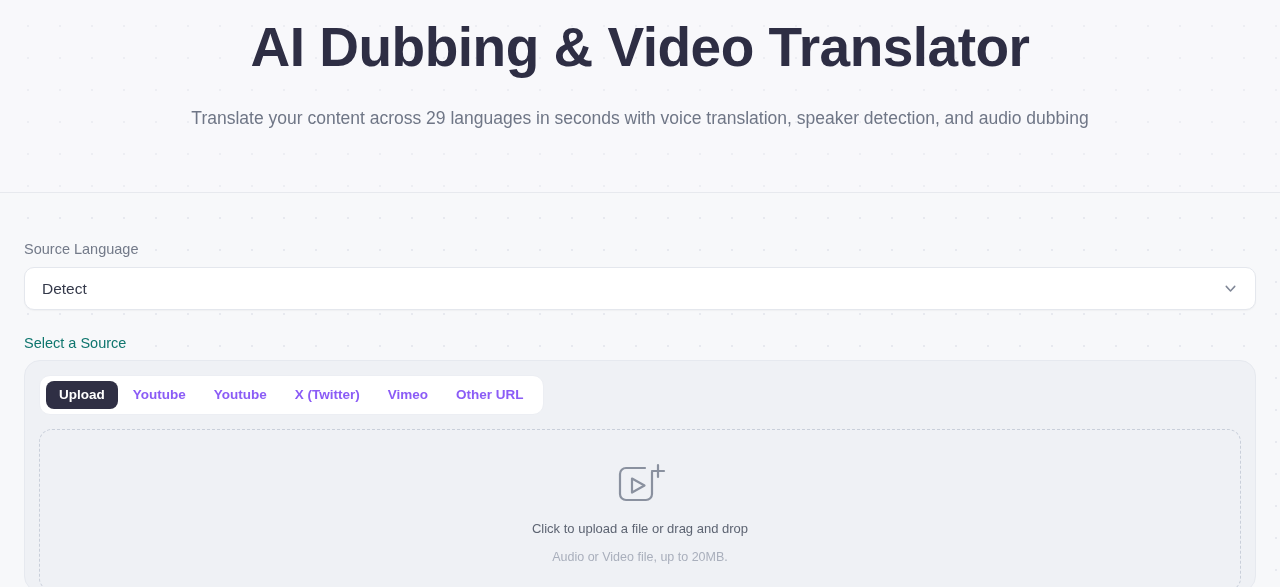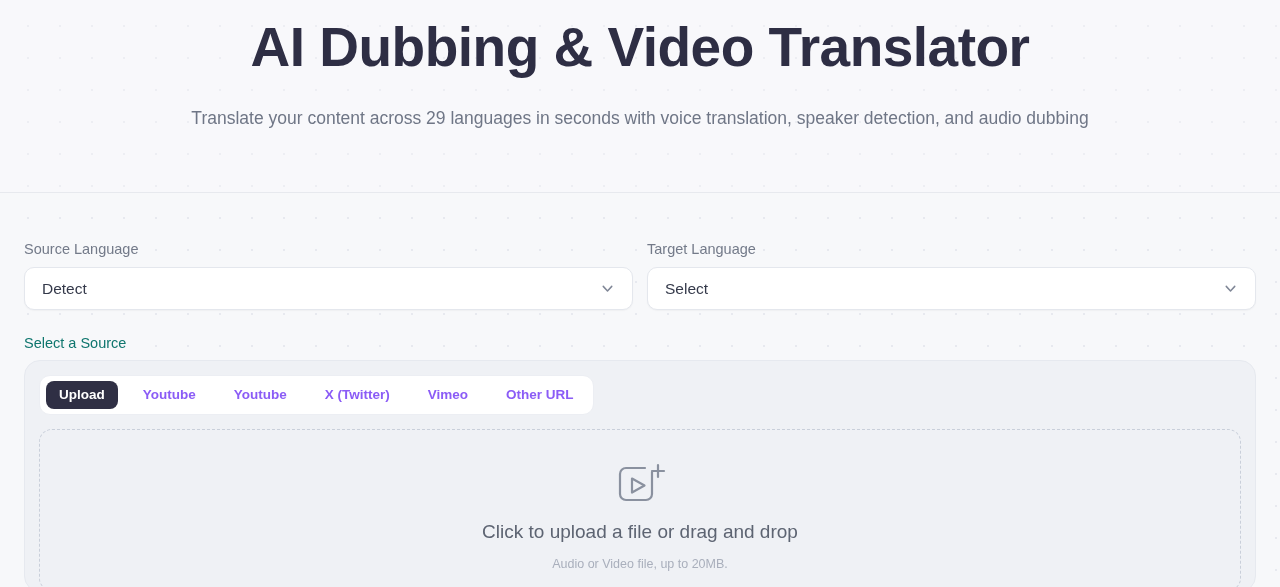--- a/index.html
+++ b/index.html
@@ -129,21 +129,21 @@
     background: #eff1f5;
     border: 1px solid #e6e9ef;
     border-radius: 16px;
     padding: 14px 14px 14px 14px;
     height: 232px;
   }
 
   .tabbar {
     display: inline-flex;
     align-items: center;
-    gap: 12px;
+    gap: 2px;
     background: #ffffff;
     border: 1px solid #eceef3;
     border-radius: 11px;
     padding: 5px 6px;
   }
 
   .tab {
     font-size: 13.5px;
     font-weight: 700;
     color: #8b5cf6;
@@ -175,21 +175,21 @@
 
   .upload-icon {
     width: 56px;
     height: 52px;
     color: #8a919f;
     display: block;
   }
 
   .dz-main {
     margin-top: 9px;
-    font-size: 19px;
+    font-size: 13px;
     color: #5d6472;
     line-height: 1.2;
   }
 
   .dz-sub {
     margin-top: 14px;
     font-size: 12.5px;
     color: #a9afbc;
     line-height: 1.2;
   }
@@ -213,29 +213,20 @@
       <div class="lang-col">
         <label class="field-label">Source Language</label>
         <div class="select-box">
           <span class="select-value">Detect</span>
           <svg class="chev" viewBox="0 0 24 24" fill="none" stroke="currentColor" stroke-width="2.1" stroke-linecap="round" stroke-linejoin="round">
             <polyline points="6 9 12 15.5 18 9"></polyline>
           </svg>
         </div>
       </div>
 
-      <div class="lang-col">
-        <label class="field-label">Target Language</label>
-        <div class="select-box">
-          <span class="select-value">Select</span>
-          <svg class="chev" viewBox="0 0 24 24" fill="none" stroke="currentColor" stroke-width="2.1" stroke-linecap="round" stroke-linejoin="round">
-            <polyline points="6 9 12 15.5 18 9"></polyline>
-          </svg>
-        </div>
-      </div>
 
     </div>
 
     <label class="source-label">Select a Source</label>
 
     <section class="source-card">
 
       <div class="tabbar">
         <div class="tab active">Upload</div>
         <div class="tab">Youtube</div>

